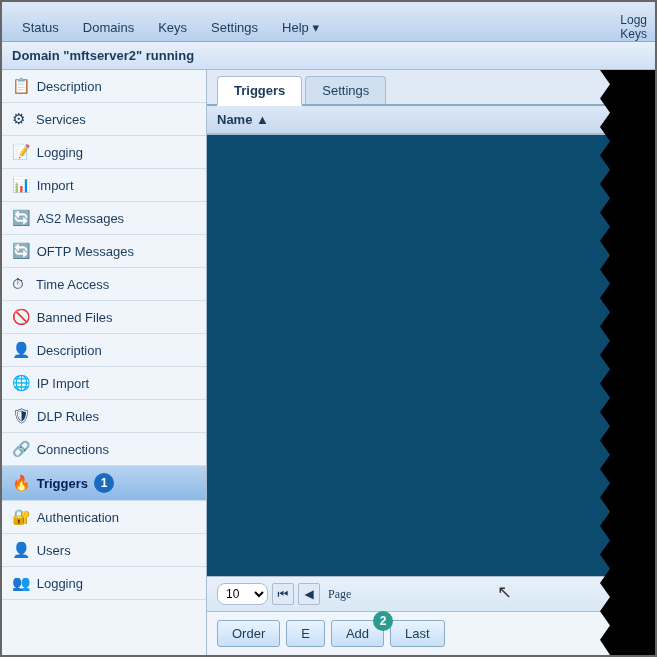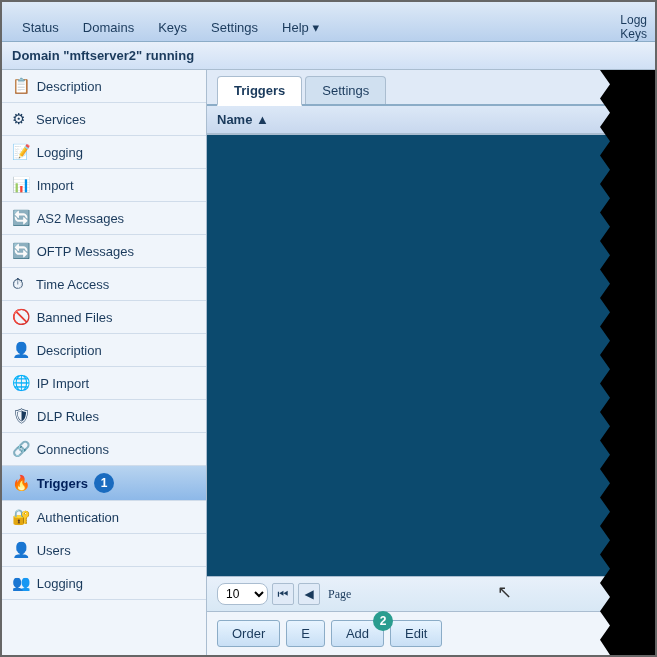--- a/index.html
+++ b/index.html
@@ -376,21 +376,21 @@
           color:#fff;
           border-radius:50%;
           width:20px;height:20px;
           display:inline-flex;
           align-items:center;
           justify-content:center;
           font-size:12px;
           font-weight:bold;
         ">2</span>
       </button>
-      <button class="action-btn">Edit</button>
+      <button class="action-btn">Last</button>
     </div>
 
     <div class="zigzag-overlay">
       <svg viewBox="0 0 70 657" preserveAspectRatio="none" width="70" height="657" xmlns="http://www.w3.org/2000/svg">
         <path d="M70,0 L15,0
           L25,16 L15,32 L25,48 L15,64 L25,80 L15,96 L25,112 L15,128 L25,144 L15,160
           L25,176 L15,192 L25,208 L15,224 L25,240 L15,256 L25,272 L15,288 L25,304 L15,320
           L25,336 L15,352 L25,368 L15,384 L25,400 L15,416 L25,432 L15,448 L25,464 L15,480
           L25,496 L15,512 L25,528 L15,544 L25,560 L15,576 L25,592 L15,608 L25,624 L15,640
           L25,657 L70,657 Z" fill="#000"></path>

